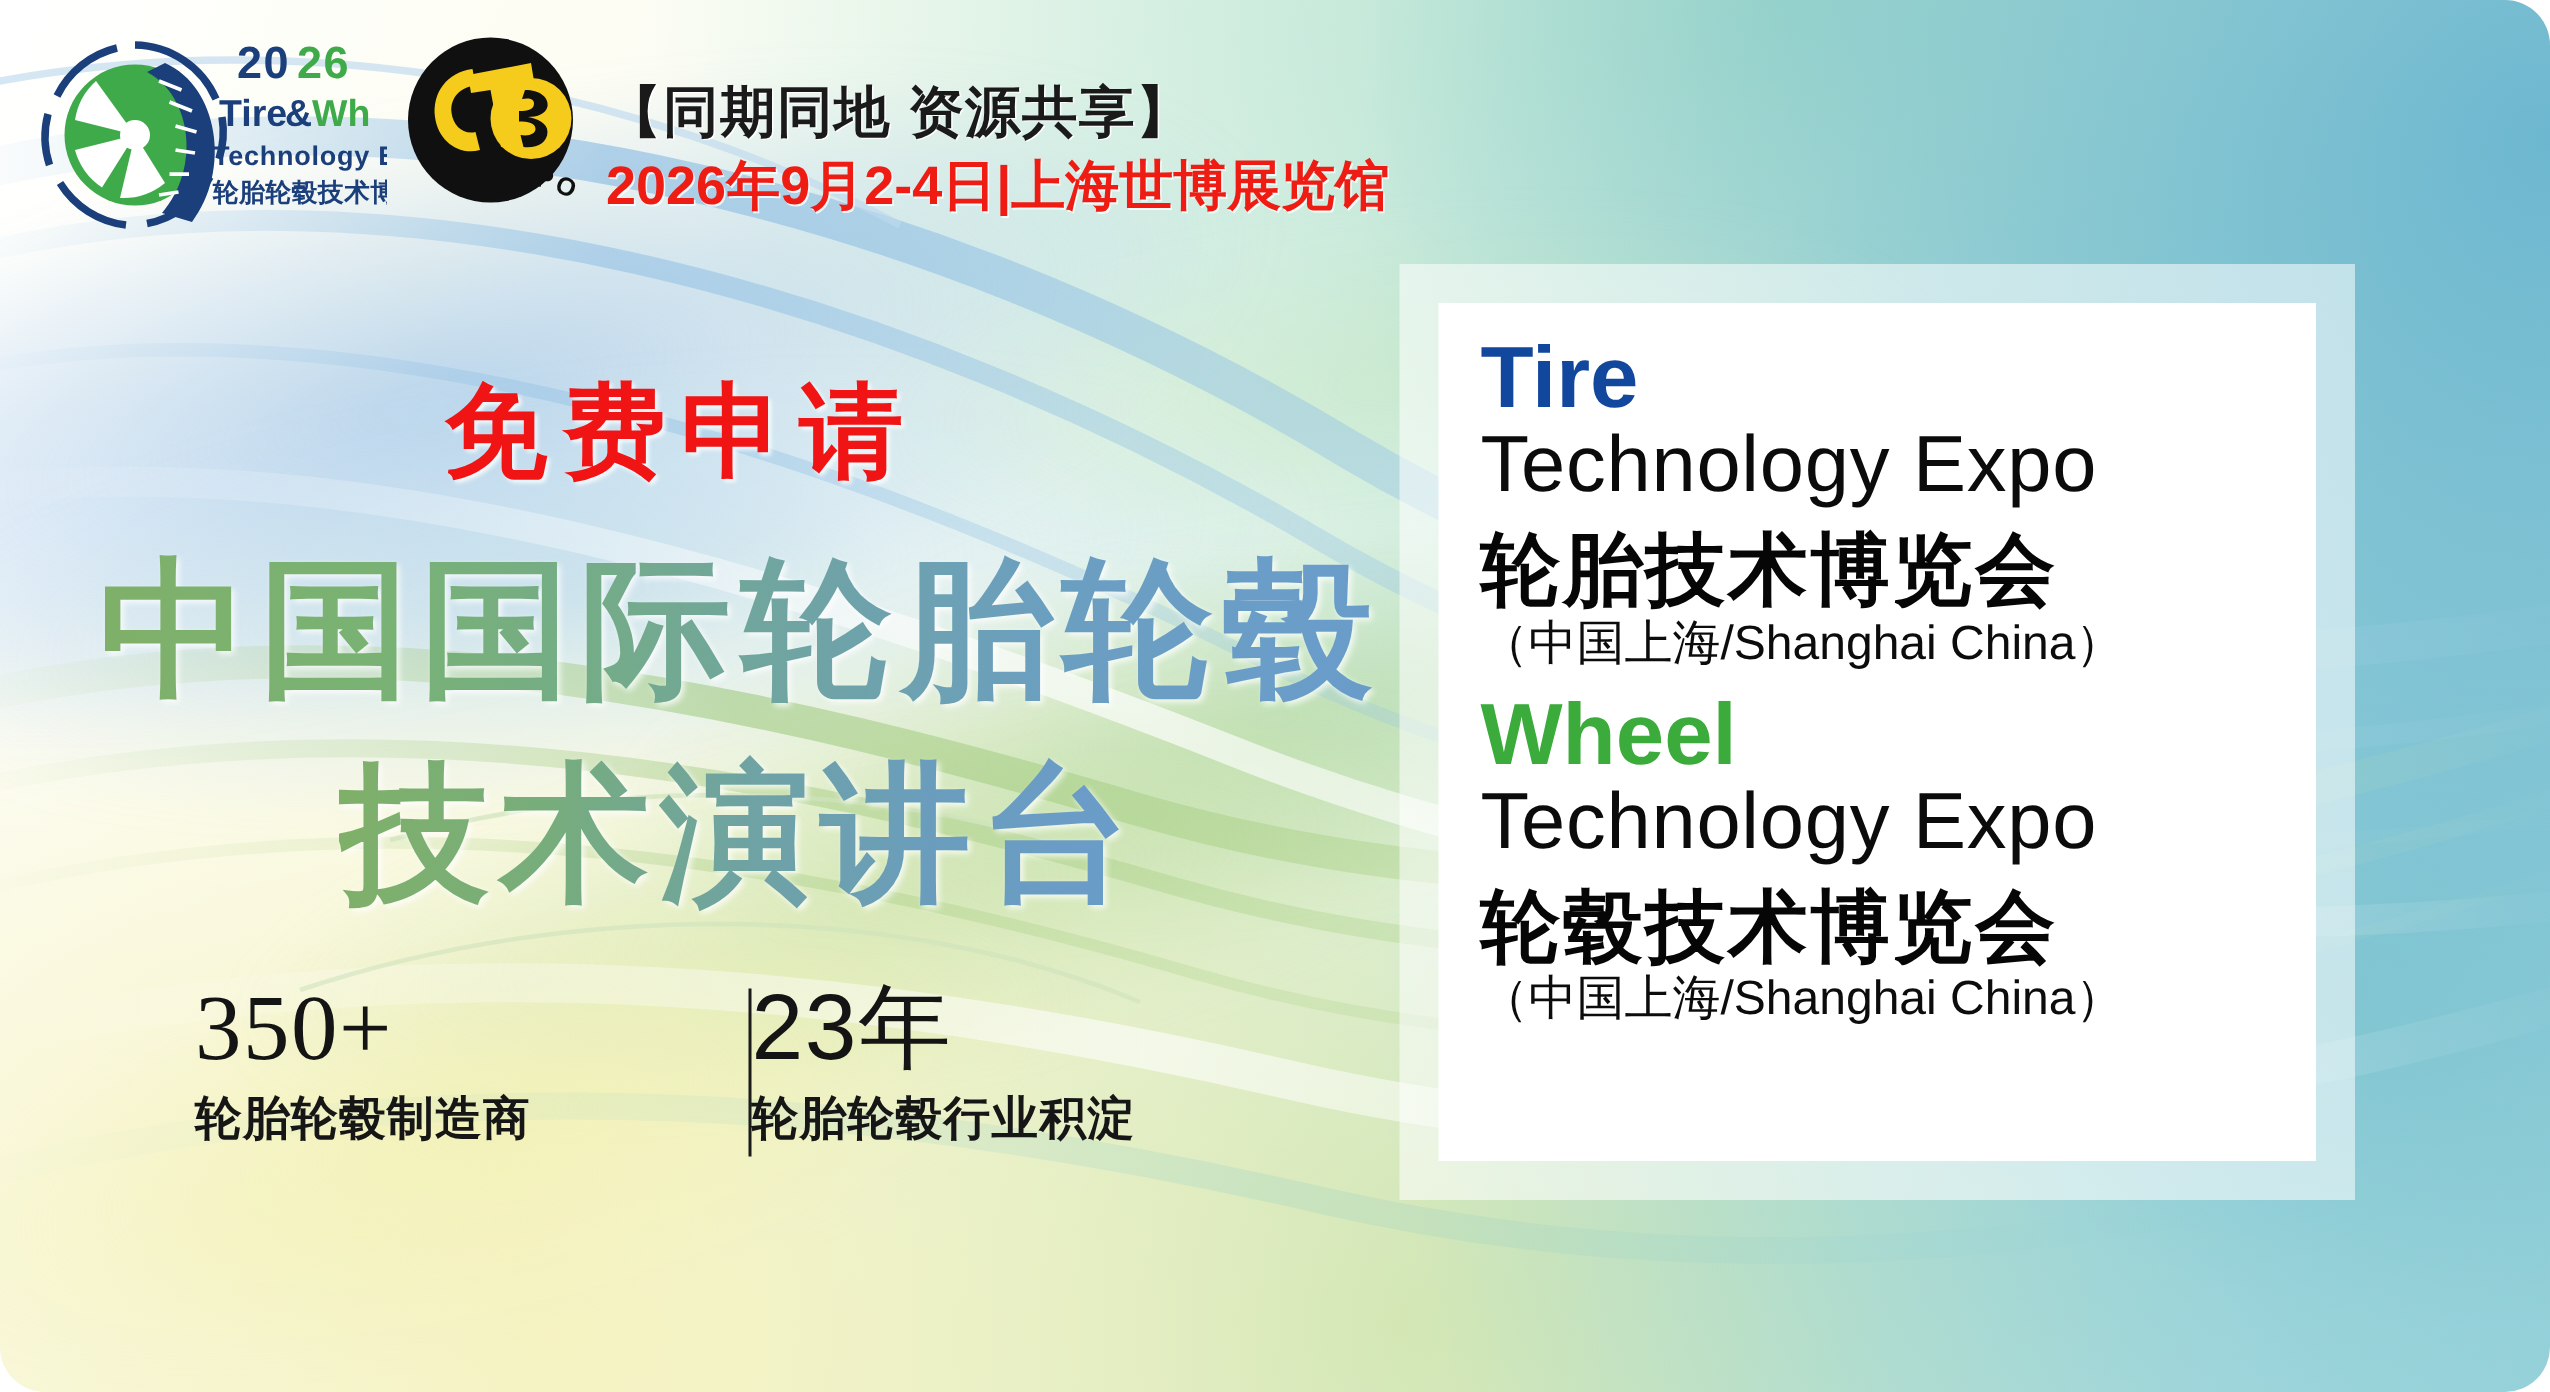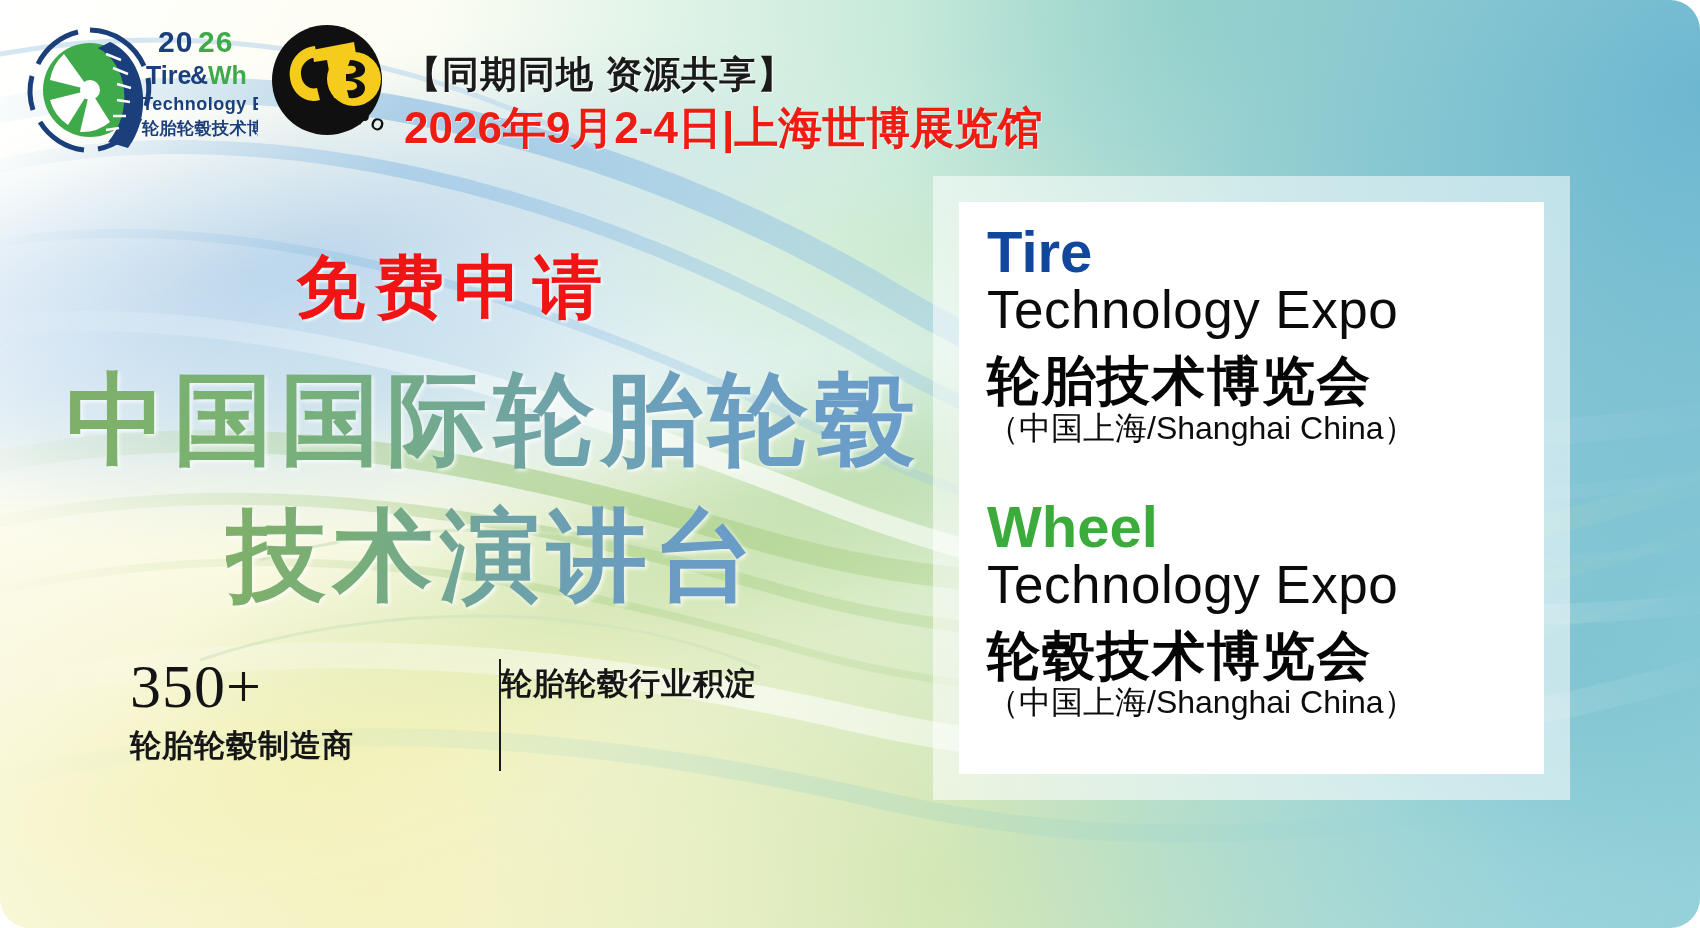--- a/index.html
+++ b/index.html
@@ -56,21 +56,21 @@
   .logo-twe { position:absolute; left:18px; top:18px; width:240px; height:145px; }
   .logo-cte { position:absolute; left:268px; top:24px; width:118px; height:118px; }
 
   .header-text { position:absolute; left:404px; top:54px; }
   .hdr-line1 {
     font-size:37px; font-weight:bold; color:#1a1a1a; letter-spacing:1px;
     white-space:nowrap; line-height:1.15;
     text-shadow:1px 1px 0 rgba(255,255,255,0.9);
   }
   .hdr-line2 {
-    font-size:44px; font-weight:bold; color:#ee1c13; letter-spacing:0px;
+    font-size:36px; font-weight:bold; color:#ee1c13; letter-spacing:0px;
     white-space:nowrap; line-height:1.2; margin-top:5px;
     text-shadow:1px 1px 0 rgba(255,255,255,0.8);
   }
 
   
   .free-apply {
     position:absolute; left:296px; top:242px;
     font-size:69px; font-weight:bold; color:#f01414;
     letter-spacing:10px; white-space:nowrap;
     text-shadow:2px 2px 3px rgba(255,255,255,0.85);
@@ -120,21 +120,21 @@
   }
   .panel-inner {
     width:100%; height:100%;
     background:#ffffff;
     padding:22px 18px 14px 28px;
     display:flex; flex-direction:column; justify-content:flex-start;
   }
   .brand-block { }
   .brand-word { font-size:58px; font-weight:bold; line-height:0.98; letter-spacing:0px; }
   .brand-word.tire  { color:#11479c; }
-  .brand-word.wheel { color:#3bab3b;margin-top:37px; }
+  .brand-word.wheel { color:#3bab3b; }
   .brand-tech { font-size:53px; font-weight:500; color:#0b0b0b; line-height:1.02; letter-spacing:0.5px; margin-top:2px; }
   .brand-cn   { font-size:53px; font-weight:bold; color:#060606; line-height:1.05; letter-spacing:2px; margin-top:16px; }
   .brand-loc  { font-size:32px; font-weight:400; color:#0c0c0c; line-height:1.1; letter-spacing:0px; margin-top:2px;
                 font-family:"Liberation Sans","DejaVu Sans",sans-serif; }
   .brand-gap { height:16px; }
 </style>
 </head>
 <body>
 
 <div id="banner">
@@ -262,20 +262,21 @@
   <div class="main-title1">中国国际轮胎轮毂</div>
   <div class="main-title2">技术演讲台</div>
 
   <div class="stats">
     <div class="stat">
       <div class="stat-num">350+</div>
       <div class="stat-label">轮胎轮毂制造商</div>
     </div>
     <div class="stat-div"></div>
     <div class="stat">
+      <div class="stat-num cjk">23年</div>
       <div class="stat-label">轮胎轮毂行业积淀</div>
     </div>
   </div>
 
   <div class="right-panel">
     <div class="panel-inner">
 
       <div class="brand-block">
         <div class="brand-word tire">Tire</div>
         <div class="brand-tech">Technology Expo</div>

